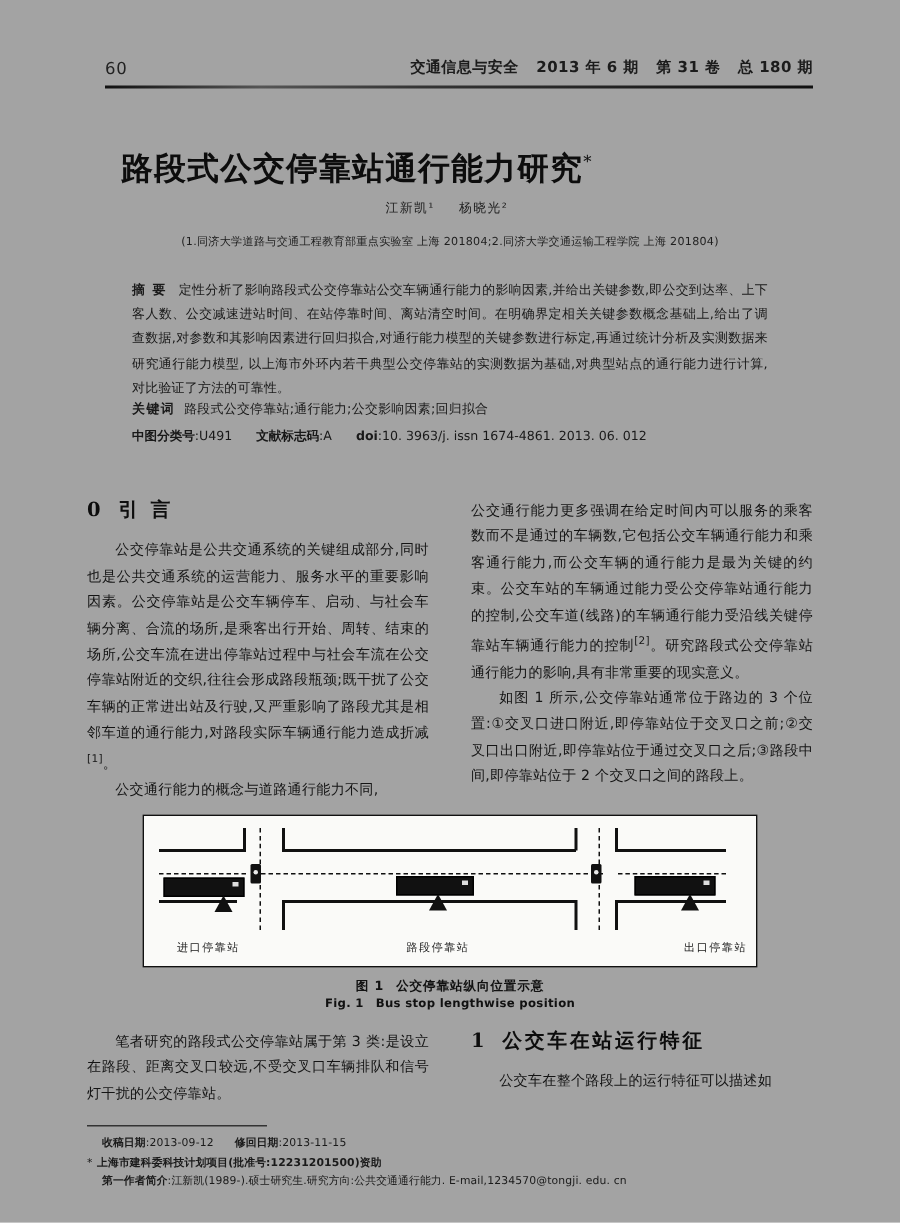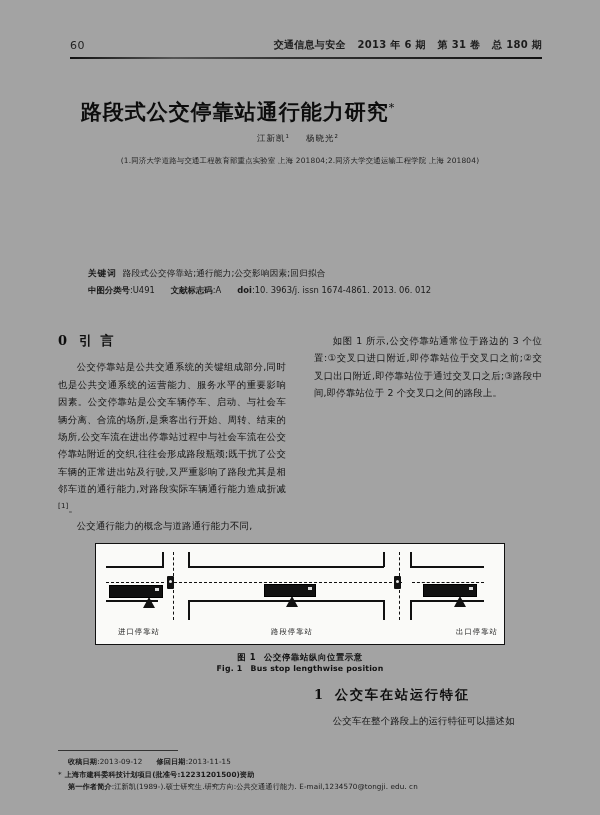--- a/index.html
+++ b/index.html
@@ -304,38 +304,42 @@
   <div class="runhead-rule"></div>
 
   <div class="title"><span>路段式公交停靠站通行能力研究</span><sup>*</sup></div>
 
   <div class="authors">
     <span>江新凯¹</span><span class="gap"></span><span>杨晓光²</span>
   </div>
 
   <div class="affil">(1.同济大学道路与交通工程教育部重点实验室  上海 201804;2.同济大学交通运输工程学院  上海 201804)</div>
 
+  <div class="abs-block">
+    <span class="abs-label">摘要</span><span>定性分析了影响路段式公交停靠站公交车辆通行能力的影响因素,并给出关键参数,即公交到达率、上下客人数、公交减速进站时间、在站停靠时间、离站清空时间。在明确界定相关关键参数概念基础上,给出了调查数据,对参数和其影响因素进行回归拟合,对通行能力模型的关键参数进行标定,再通过统计分析及实测数据来研究通行能力模型, 以上海市外环内若干典型公交停靠站的实测数据为基础,对典型站点的通行能力进行计算,对比验证了方法的可靠性。</span>
+  </div>
 
   <div class="kw-block">
     <span class="kw-label">关键词</span><span>路段式公交停靠站;通行能力;公交影响因素;回归拟合</span>
   </div>
 
   <div class="cls-block">
     <span class="seg"><b>中图分类号</b>:<span>U491</span></span><span class="seg"><b>文献标志码</b>:<span>A</span></span><span class="seg"><b>doi</b>:<span>10. 3963/j. issn 1674-4861. 2013. 06. 012</span></span>
   </div>
 
   <div class="col col-left">
     <h2 class="sec">
       <span class="num">0</span><span>引  言</span>
     </h2>
     <p class="body"><span>公交停靠站是公共交通系统的关键组成部分,同时也是公共交通系统的运营能力、服务水平的重要影响因素。公交停靠站是公交车辆停车、启动、与社会车辆分离、合流的场所,是乘客出行开始、周转、结束的场所,公交车流在进出停靠站过程中与社会车流在公交停靠站附近的交织,往往会形成路段瓶颈;既干扰了公交车辆的正常进出站及行驶,又严重影响了路段尤其是相邻车道的通行能力,对路段实际车辆通行能力造成折减</span><sup class="ref">[1]</sup><span>。</span></p>
     <p class="body">公交通行能力的概念与道路通行能力不同,</p>
   </div>
 
   <div class="col col-right">
+    <p class="body" style="text-indent:0"><span>公交通行能力更多强调在给定时间内可以服务的乘客数而不是通过的车辆数,它包括公交车辆通行能力和乘客通行能力,而公交车辆的通行能力是最为关键的约束。公交车站的车辆通过能力受公交停靠站通行能力的控制,公交车道(线路)的车辆通行能力受沿线关键停靠站车辆通行能力的控制</span><sup class="ref">[2]</sup><span>。研究路段式公交停靠站通行能力的影响,具有非常重要的现实意义。</span></p>
     <p class="body">如图 1 所示,公交停靠站通常位于路边的 3 个位置:①交叉口进口附近,即停靠站位于交叉口之前;②交叉口出口附近,即停靠站位于通过交叉口之后;③路段中间,即停靠站位于 2 个交叉口之间的路段上。</p>
   </div>
 
   <div class="figwrap">
     <div class="figbox">
       <div class="fig-inner">
 
         <div class="road-line" style="left:10px; top:22px; width:58px; height:1.5px;"></div>
         <div class="road-line" style="left:66px; top:8px; width:1.5px; height:15px;"></div>
         <div class="road-line" style="left:92px; top:22px; width:196px; height:1.5px;"></div>
@@ -375,20 +379,23 @@
         <div class="fig-label" style="left:175px;">路段停靠站</div>
         <div class="fig-label" style="right:6px;">出口停靠站</div>
       </div>
     </div>
     <div class="figcap">
       <span class="n">图 1</span><span>公交停靠站纵向位置示意</span>
       <span class="en"><span class="n">Fig. 1</span><span>Bus stop lengthwise position</span></span>
     </div>
   </div>
 
+  <div class="col-lower left">
+    <p class="body">笔者研究的路段式公交停靠站属于第 3 类:是设立在路段、距离交叉口较远,不受交叉口车辆排队和信号灯干扰的公交停靠站。</p>
+  </div>
 
   <div class="col-lower right">
     <h2 class="sec">
       <span class="num">1</span><span>公交车在站运行特征</span>
     </h2>
     <p class="body">公交车在整个路段上的运行特征可以描述如</p>
   </div>
 
   <div class="fn-rule"></div>
   <div class="footnotes">

